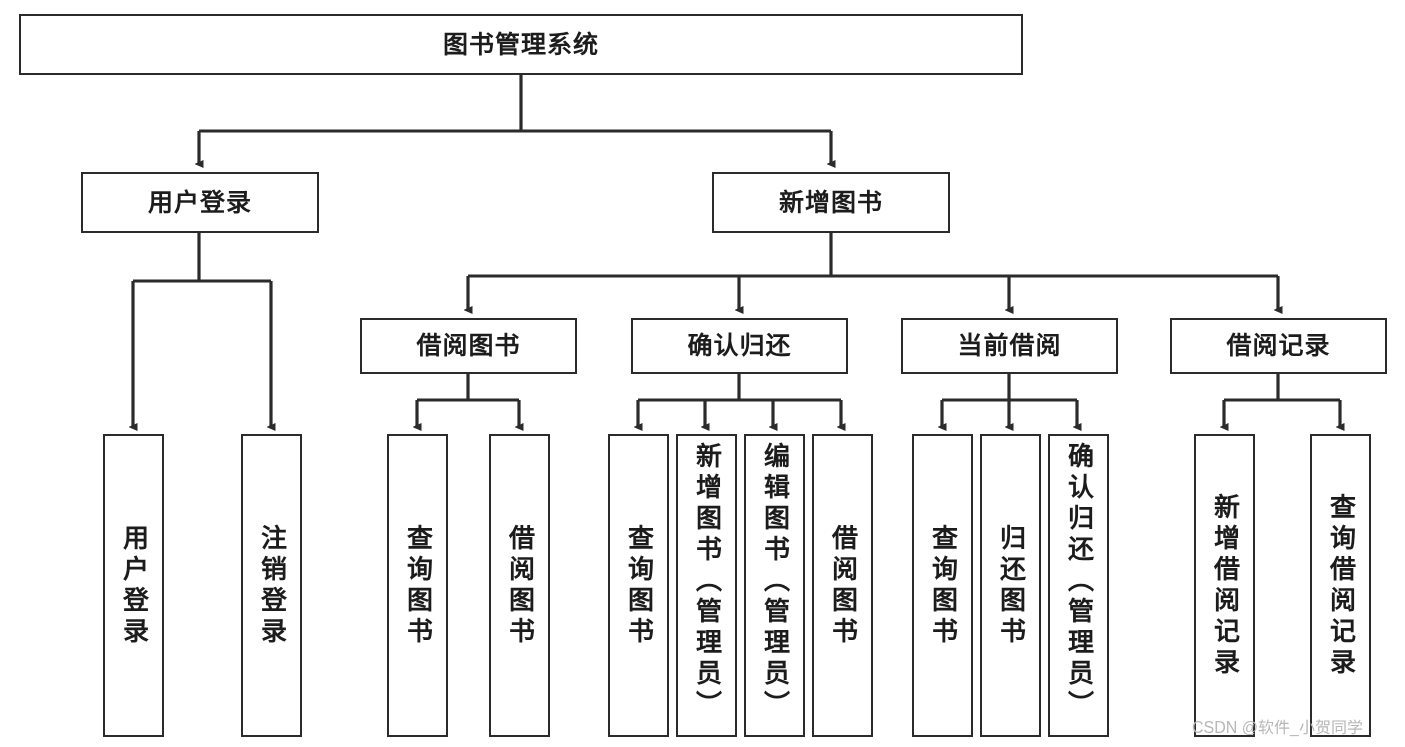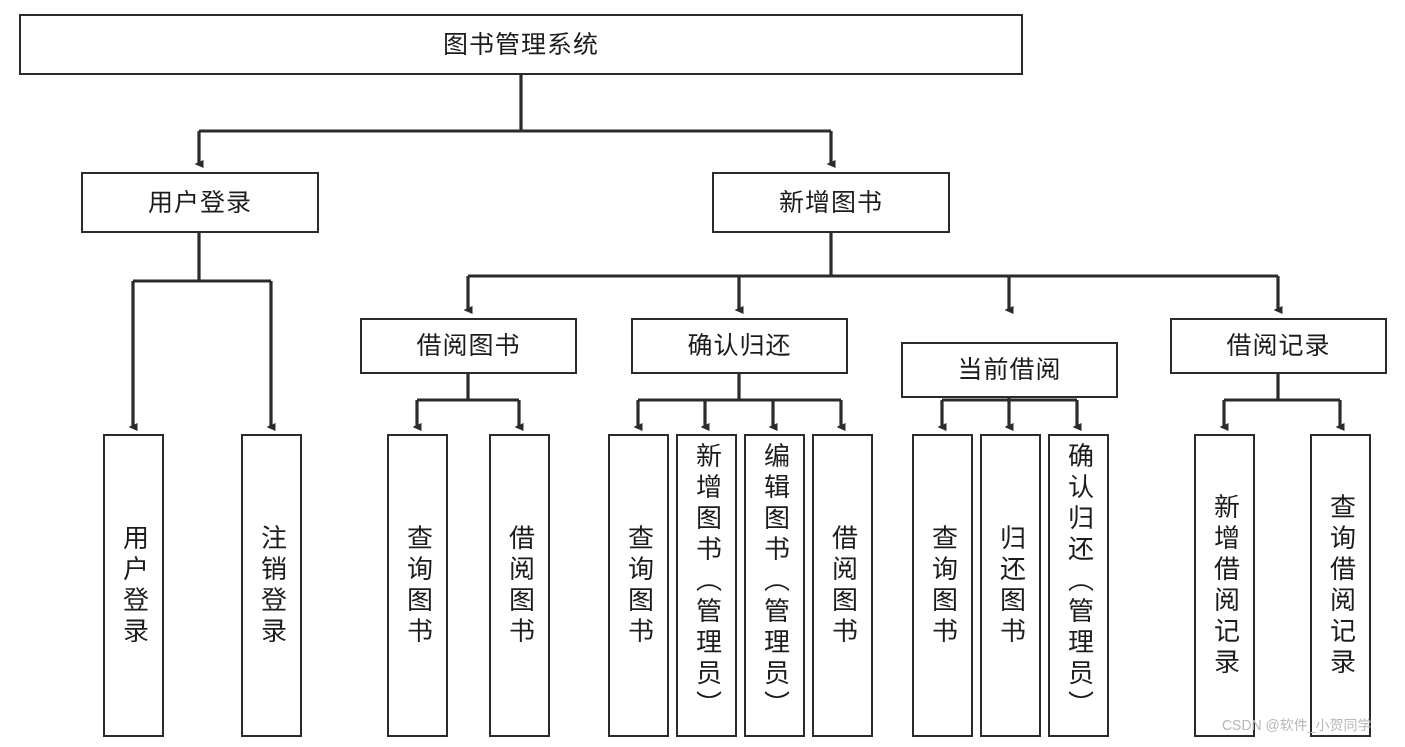--- a/index.html
+++ b/index.html
@@ -27,20 +27,21 @@
   }
   .node-box {
     position: absolute;
     box-sizing: border-box;
     background: #ffffff;
     border: 2px solid #2b2b2b;
     display: flex;
     align-items: center;
     justify-content: center;
     overflow: hidden;
+    font-weight: bold;
   }
   .node-label {
     color: #1c1c1c;
     text-align: center;
     letter-spacing: 1px;
     line-height: 1.18;
     white-space: nowrap;
   }
   .node-root > .node-label,
   .node-level1 > .node-label,
@@ -60,26 +61,25 @@
     white-space: pre;
   }
   .node-leaf.leaf-centered {
     align-items: center;
     padding-top: 0;
   }
   #watermark {
     position: absolute;
     left: 1192px;
     top: 714px;
-    font-size: 14px;
+    font-size: 16px;
     color: #b8b8b8;
     white-space: nowrap;
     pointer-events: none;
     font-family: "Liberation Sans", "DejaVu Sans", sans-serif;
-    margin-left: 30px;
   }
 </style>
 </head>
 <body>
 
 <div id="diagram-root">
 
   <svg id="diagram-svg" viewBox="0 0 1405 747">
     <defs>
       <marker id="arrowhead" markerWidth="10" markerHeight="9" refX="4.6" refY="4.5" orient="auto" markerUnits="userSpaceOnUse">
@@ -143,21 +143,21 @@
   <div class="node-box node-level1" style="left:712px; top:172px; width:238px; height:61px;">
     <span class="node-label">新增图书</span>
   </div>
 
   <div class="node-box node-level2" style="left:360px; top:318px; width:217px; height:56px;">
     <span class="node-label">借阅图书</span>
   </div>
   <div class="node-box node-level2" style="left:631px; top:318px; width:217px; height:56px;">
     <span class="node-label">确认归还</span>
   </div>
-  <div class="node-box node-level2" style="left:901px; top:318px; width:217px; height:56px;margin-top:24px;">
+  <div class="node-box node-level2" style="left:901px; top:318px; width:217px; height:56px;">
     <span class="node-label">当前借阅</span>
   </div>
   <div class="node-box node-level2" style="left:1170px; top:318px; width:217px; height:56px;">
     <span class="node-label">借阅记录</span>
   </div>
 
   <div class="node-box node-leaf leaf-centered" style="left:103px; top:434px; width:61px; height:303px;">
     <span class="node-label">用户登录</span>
   </div>
   <div class="node-box node-leaf leaf-centered" style="left:241px; top:434px; width:61px; height:303px;">

